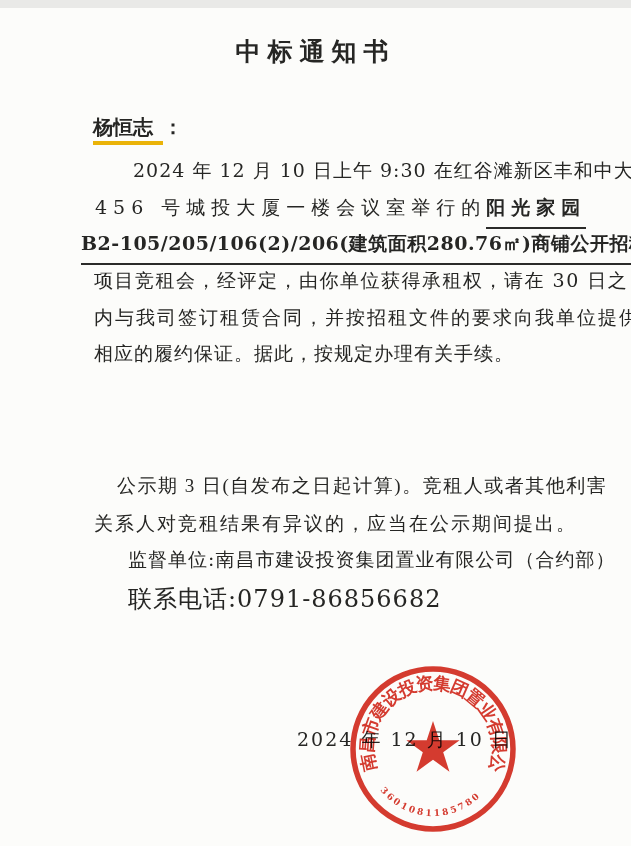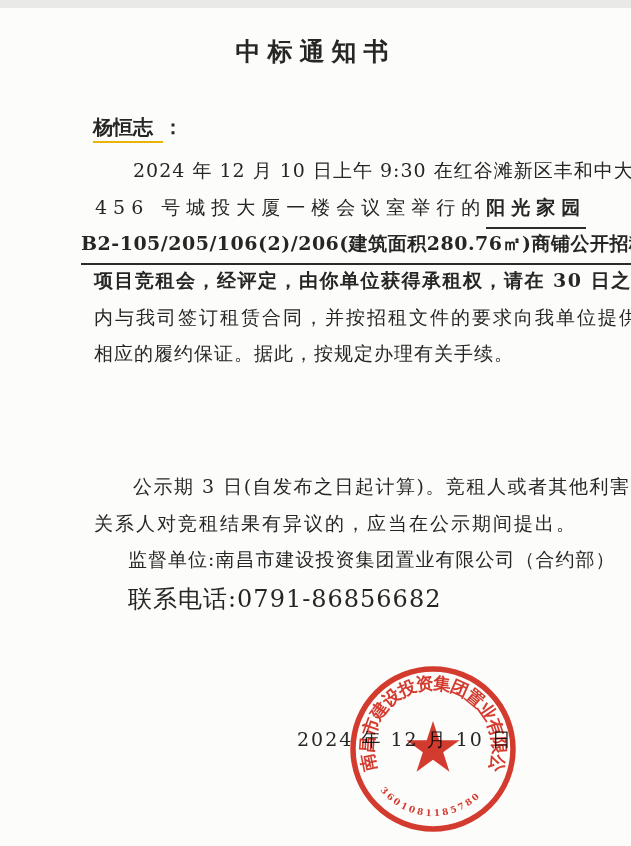--- a/index.html
+++ b/index.html
@@ -14,32 +14,32 @@
   }
   .abs{position:absolute;white-space:nowrap;}
   .title{
     top:27px;left:0;width:631px;
     text-align:center;
     font-size:25px;font-weight:bold;
     letter-spacing:7px;
     margin:0;
   }
   .salutation{top:106px;left:93px;font-size:20px;font-weight:bold;}
-  .salutation .name{border-bottom:2px solid #eab308;padding:0 10px 2px 0;}
+  .salutation .name{border-bottom:4px solid #eab308;padding:0 10px 2px 0;}
   .body-line{font-size:19px;line-height:24px;}
   .l1{top:150px;left:133px;letter-spacing:1px;}
   .l2{top:187px;left:95px;letter-spacing:6px;}
   .l3{top:223px;left:81px;letter-spacing:0.5px;}
-  .l4{top:260px;left:94px;letter-spacing:1.5px;font-weight:bold;}
+  .l4{top:260px;left:94px;letter-spacing:1.5px;}
   .l5{top:297px;left:94px;letter-spacing:2px;}
   .l6{top:333px;left:94px;letter-spacing:1px;}
   .emph{font-weight:bold;border-bottom:2px solid #2b2b29;padding-bottom:9px;}
   .result-line{top:395px;left:95px;font-size:19px;font-weight:bold;letter-spacing:1px;}
   .result-line .value{border-bottom:2px solid #2b2b29;padding:0 14px 2px 2px;}
-  .n1{top:466px;left:133px;letter-spacing:1.5px;}
+  .n1{top:466px;left:117px;letter-spacing:1.5px;font-family:Liberation Serif, serif;}
   .n2{top:503px;left:94px;letter-spacing:2px;}
   .supervisor{top:539px;left:128px;font-size:19px;letter-spacing:1px;}
   .phone{top:575px;left:128px;font-size:24px;letter-spacing:1px;}
   .issuer{top:682px;left:210px;font-size:19px;letter-spacing:1.5px;}
   .date-line{top:719px;left:297px;font-size:19px;letter-spacing:2px;}
   .stamp{
     position:absolute;
     top:652px;left:344px;
     width:178px;height:178px;
     mix-blend-mode:multiply;

